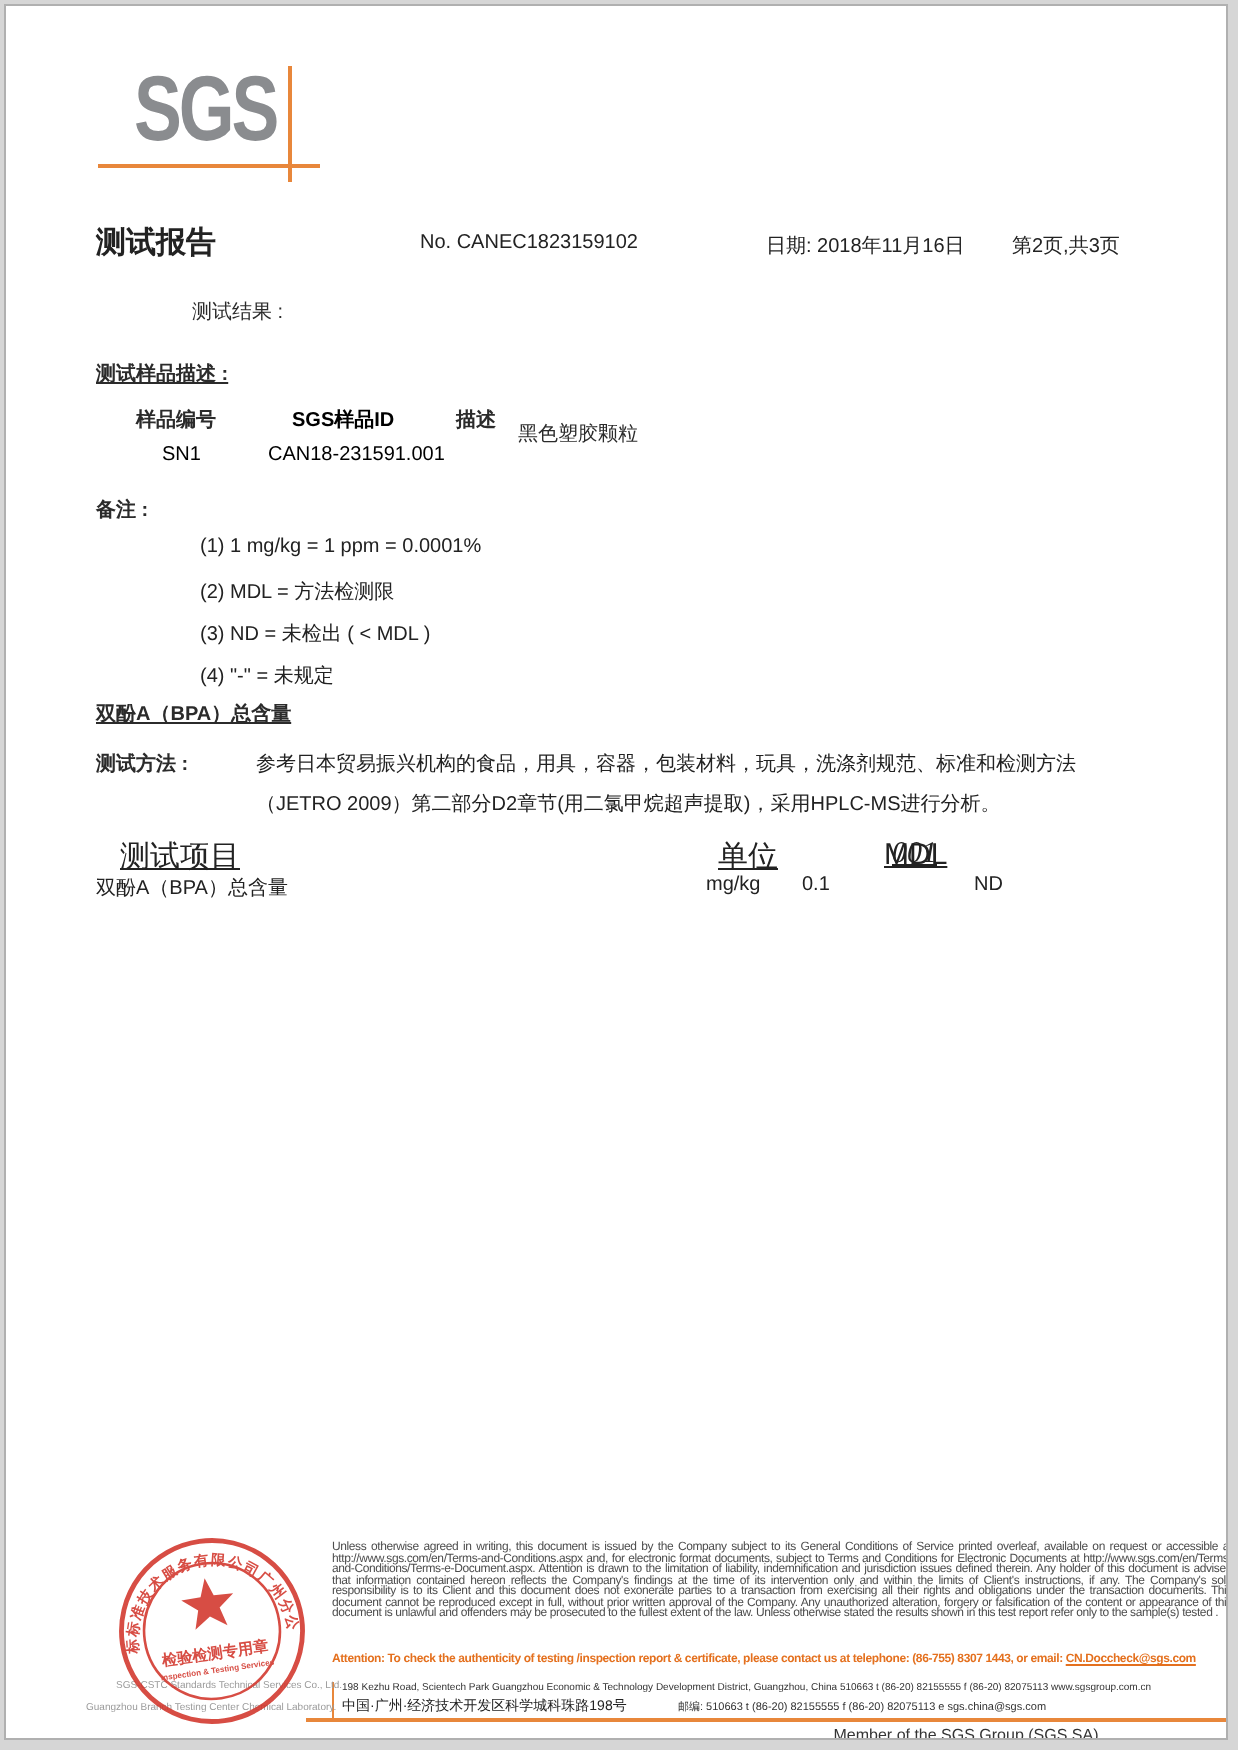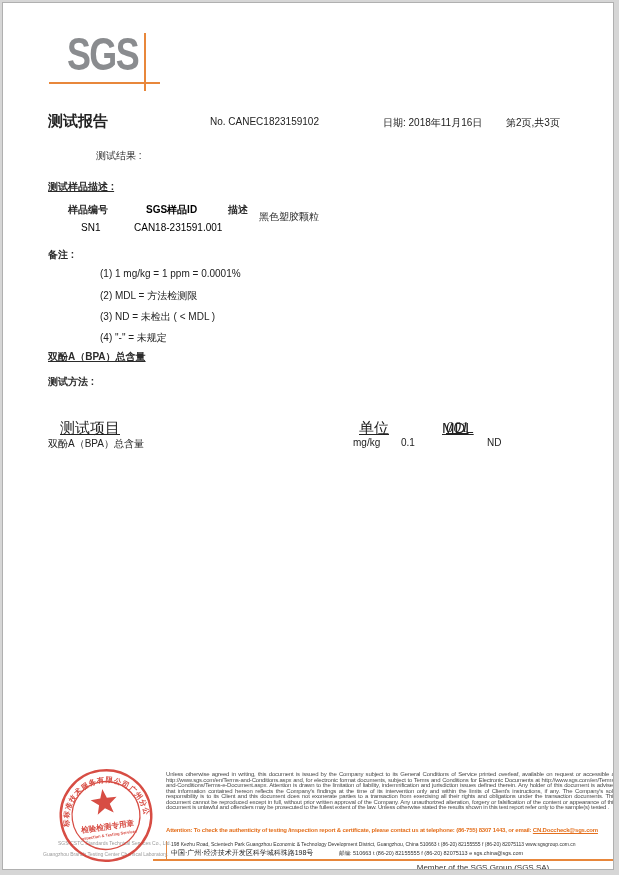--- a/index.html
+++ b/index.html
@@ -86,20 +86,21 @@
   <div class="abs remarks-label cn">备注 :</div>
   <div>
     <div class="abs remark" style="top:265px;">(1) 1 mg/kg = 1 ppm = 0.0001%</div>
     <div class="abs remark" style="top:286px;">(2) MDL = 方法检测限</div>
     <div class="abs remark" style="top:307px;">(3) ND = 未检出 ( &lt; MDL )</div>
     <div class="abs remark" style="top:328px;">(4) "-" = 未规定</div>
   </div>
 
   <div class="abs bpa-heading cn">双酚A（BPA）总含量</div>
   <div class="abs method-label cn">测试方法 :</div>
+  <div class="abs method-text cn">参考日本贸易振兴机构的食品，用具，容器，包装材料，玩具，洗涤剂规范、标准和检测方法（JETRO 2009）第二部分D2章节(用二氯甲烷超声提取)，采用HPLC-MS进行分析。</div>
 
   <div>
     <span class="abs rt-h cn" style="left:57px;  top:416px;">测试项目</span>
     <span class="abs rt-h cn" style="left:356px; top:416px;">单位</span>
     <span class="abs rt-h" style="left:394px; top:416px;padding-left:45px;">MDL</span>
     <span class="abs rt-h italic" style="left:443px; top:416px;">001</span>
     <span class="abs rt-c cn" style="left:45px;  top:434px;">双酚A（BPA）总含量</span>
     <span class="abs rt-c" style="left:350px; top:434px;">mg/kg</span>
     <span class="abs rt-c" style="left:398px; top:434px;">0.1</span>
     <span class="abs rt-c" style="left:444px; top:434px;margin-left:40px;">ND</span>

